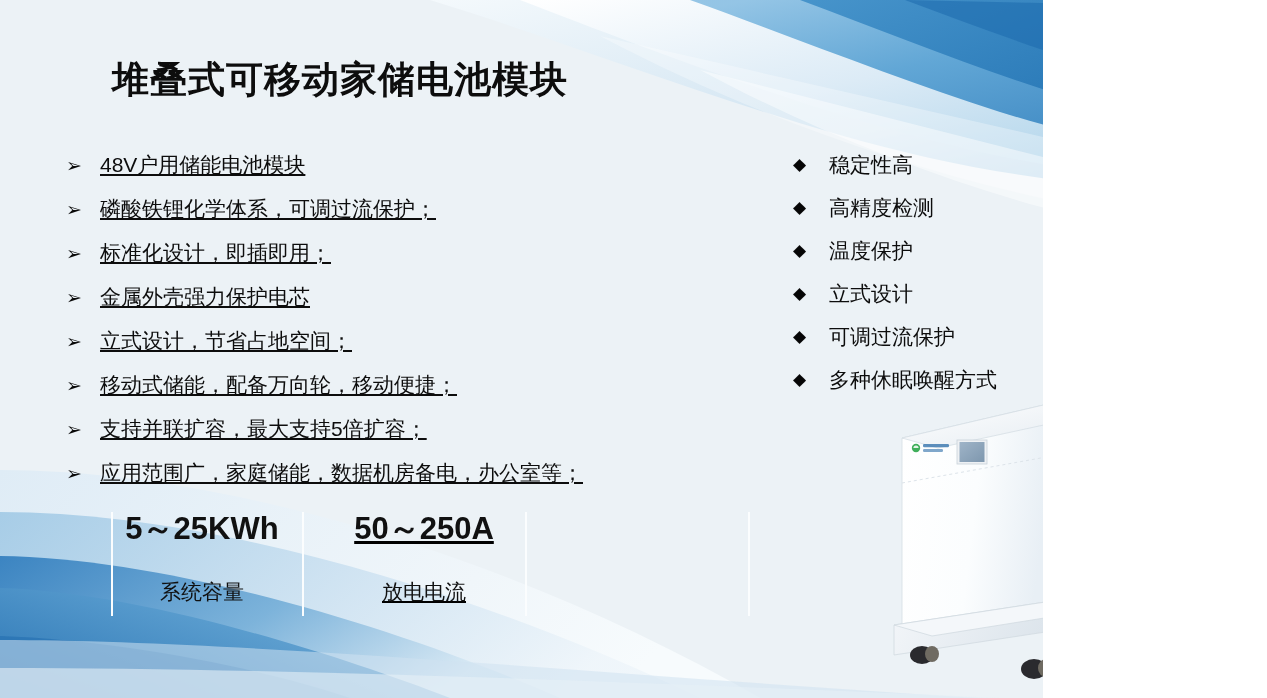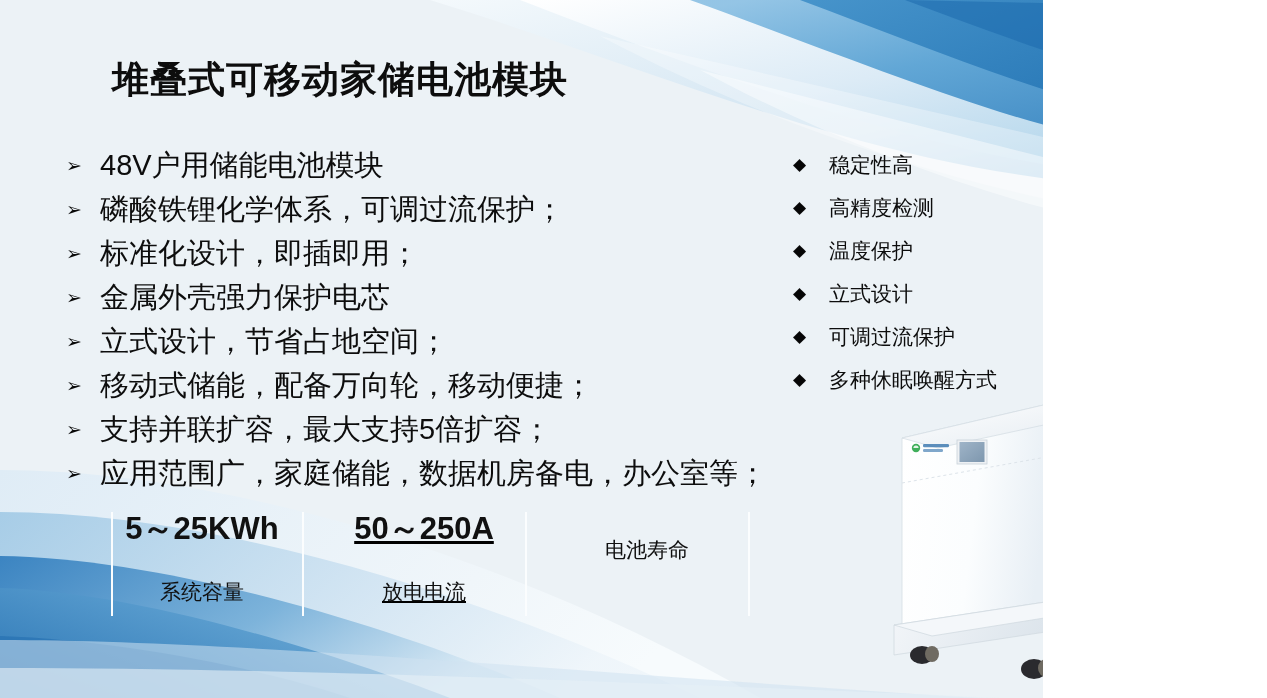--- a/index.html
+++ b/index.html
@@ -59,24 +59,25 @@
   .lrow .arrow {
     width: 34px;
     flex: 0 0 34px;
     font-size: 19px;
     line-height: 30px;
     color: #0a0a0a;
     text-align: left;
     padding-top: 1px;
   }
   .lrow .ltext {
-    font-size: 29px;
+    font-size: 21px;
     line-height: 30px;
     color: #0d0d0d;
     white-space: nowrap;
+    text-decoration: underline;
   }
   
   #right-list {
     position: absolute;
     left: 793px;
     top: 150px;
     width: 330px;
   }
   .rrow {
     display: flex;
@@ -308,21 +309,20 @@
 
     <div class="stat" style="left:-15px;">
       <div class="value">5～25KWh</div>
       <div class="label">系统容量</div>
     </div>
     <div class="stat" style="left:207px;text-decoration:underline;">
       <div class="value">50～250A</div>
       <div class="label">放电电流</div>
     </div>
     <div class="stat" style="left:430px;">
-      <div class="label">电池寿命</div>
     </div>
   </div>
 
   <svg id="product" viewBox="0 0 232 292">
     <defs>
       <linearGradient id="pFront" x1="0" y1="0" x2="1" y2="0.2">
         <stop offset="0%" stop-color="#ffffff"></stop>
         <stop offset="55%" stop-color="#fbfdfe"></stop>
         <stop offset="100%" stop-color="#e8eff5"></stop>
       </linearGradient>

